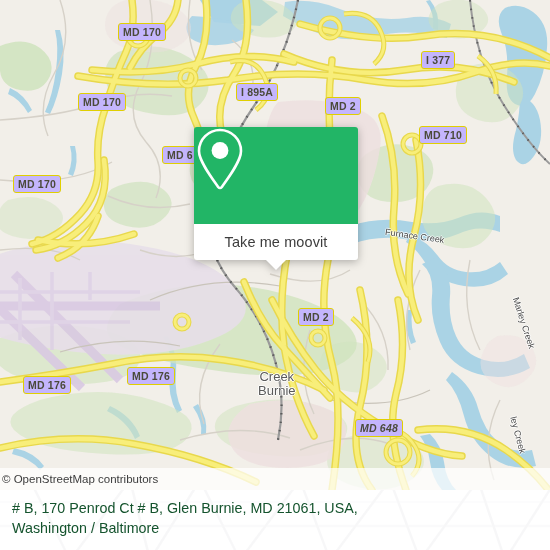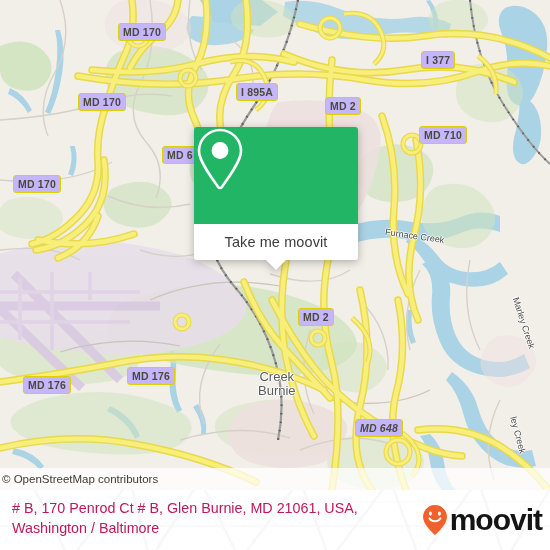--- a/index.html
+++ b/index.html
@@ -103,21 +103,21 @@
   }
 
   
   #footer{
     position:absolute;left:0;top:490px;width:550px;height:60px;
     background:#fff;overflow:hidden;
   }
   #footer-watermark{position:absolute;left:0;top:0;width:550px;height:60px;opacity:.5;}
   #footer-text{
     position:absolute;left:12px;top:8px;width:400px;
-    color:#be185d;font-size:14.3px;line-height:20px;
+    color:#14532d;font-size:14.3px;line-height:20px;
     font-family:"Liberation Sans", sans-serif;
   }
   #brand{
     position:absolute;right:8px;top:14px;
     display:flex;align-items:center;gap:2px;
   }
   #brand-pin{width:26px;height:32px;display:block;}
   #brand-name{
     color:#141414;font-size:30px;font-weight:bold;
     letter-spacing:-1px;line-height:30px;
@@ -398,24 +398,15 @@
         <path d="M420 70 L478 -10"></path>
           <path d="M478 -10 L505 70"></path>
           <path d="M505 70 L556 -10"></path>
         <path d="M-10 36 L556 36" opacity=".6"></path>
         <path d="M-10 12 L556 12" opacity=".4"></path>
       </g>
     </svg>
 
     <div id="footer-text"># B, 170 Penrod Ct # B, Glen Burnie, MD 21061, USA, Washington / Baltimore</div>
 
-    <div id="brand">
-      <svg id="brand-pin" viewBox="0 0 26 32">
-        <path d="M13 1 C6.4 1 1 6.4 1 13 C1 20.5 11.2 29.3 12.3 30.6 C12.7 31.1 13.3 31.1 13.7 30.6 C14.8 29.3 25 20.5 25 13 C25 6.4 19.6 1 13 1 Z" fill="#f0622b"></path>
-        <ellipse cx="8.4" cy="9.6" rx="1.5" ry="2.1" fill="#ffffff"></ellipse>
-        <ellipse cx="17.4" cy="9.6" rx="1.5" ry="2.1" fill="#ffffff"></ellipse>
-        <path d="M7.5 14.4 C9.4 18.2 16.4 18.2 18.4 14.4" fill="none" stroke="#ffffff" stroke-width="2" stroke-linecap="round"></path>
-      </svg>
-      <span id="brand-name">moovit</span>
-    </div>
   </div>
 
 </div>
 
 </body></html>

